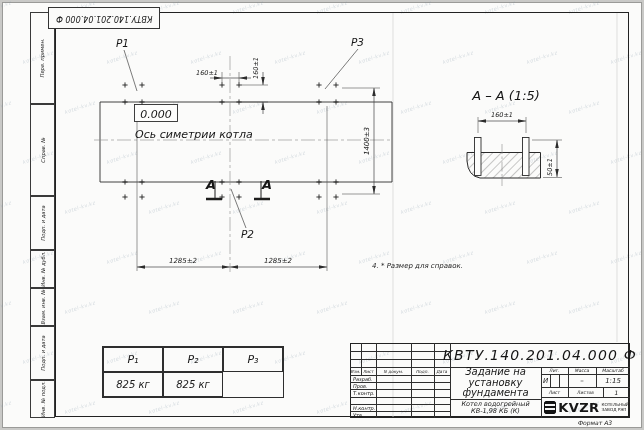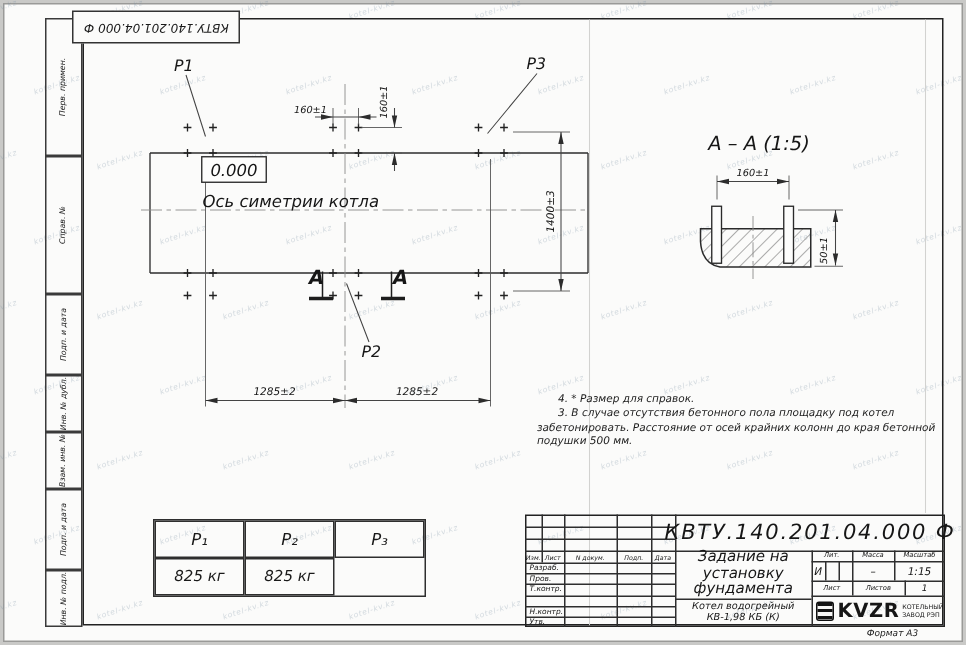--- a/index.html
+++ b/index.html
@@ -204,21 +204,20 @@
       <path d="M478,133 V117 M526,133 V117 M532,140 H562 M543,177.5 H562" stroke="#555" stroke-width="0.6" fill="none"></path>
       <path d="M478,121 H526 M557,140 V177" stroke="#444" stroke-width="0.7" fill="none"></path>
       <path fill="#2c2c2c" stroke="none" d="M478,121 l8,-1.8 v3.6 z M526,121 l-8,-1.8 v3.6 z M557,140 l-1.8,8 h3.6 z M557,177 l-1.8,-8 h3.6 z"></path>
       <text x="502" y="117" font-size="6.5" text-anchor="middle">160±1</text>
       <text transform="translate(551.5,167) rotate(-90)" font-size="6.5" text-anchor="middle">50±1</text>
     </g>
   </svg>
 
   <div id="notes">
     <p>4. * Размер для справок.</p>
-    <p>3. В случае отсутствия бетонного пола площадку под котел забетонировать. Расстояние от осей крайних колонн до края бетонной подушки 500 мм.</p>
   </div>
 
   <div id="ptable">
     <div class="phead">P₁</div>
     <div class="phead">P₂</div>
     <div class="phead">P₃</div>
     <div class="pval">825 кг</div>
     <div class="pval">825 кг</div>
   </div>
 

